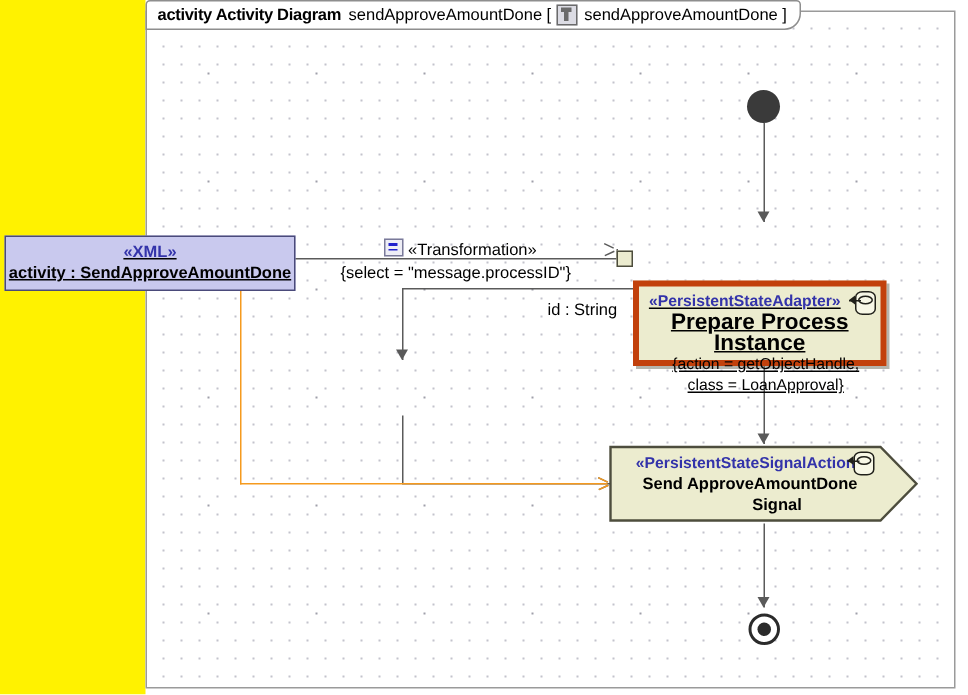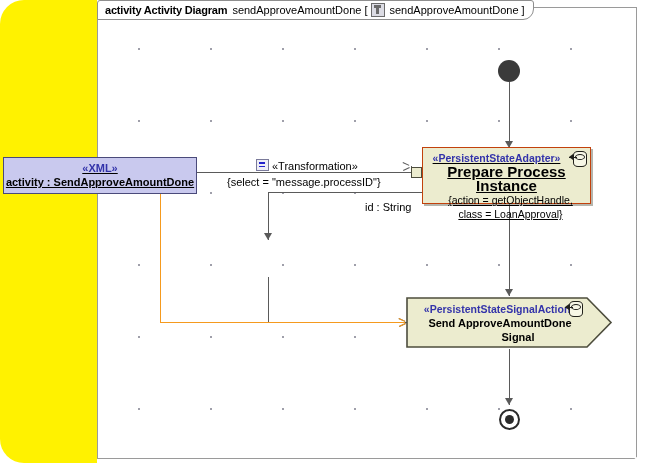--- a/index.html
+++ b/index.html
@@ -3,21 +3,21 @@
 <meta charset="utf-8">
 <title>Activity Diagram</title>
 <style>
   html,body{margin:0;padding:0;}
   body{
     width:645px;height:463px;
     background:#ffffff;
     font-family:"Liberation Sans", sans-serif;
     overflow:hidden;
   }
-  #root{position:relative;width:645px;height:463px;overflow:hidden;background:#fff;border-radius:24px;}
+  #root{position:relative;width:645px;height:463px;overflow:hidden;background:#fff;}
 
   
   .yellow-band{
     position:absolute;left:0;top:0;width:97px;height:463px;
     background:#fff200;
   }
 
   
   .frame{
     position:absolute;left:97px;top:7px;width:540px;height:452px;
@@ -71,22 +71,23 @@
   .node{position:absolute;box-sizing:border-box;z-index:4;text-decoration:underline;}
 
   .xmlnode{
     background:#c9c9ee;border:1px solid #4a4a7a;
     display:flex;flex-direction:column;align-items:center;justify-content:center;
   }
   .xmlnode .stereo{font-size:11px;color:#3333aa;font-weight:bold;line-height:13px;}
   .xmlnode .nm{font-size:11px;color:#000;font-weight:bold;line-height:14px;}
 
   .actnode{
-    background:#ececcf;border:1px solid #c2410c;
+    background:#ececcf;border:4px solid #c2410c;
     box-shadow:2px 2px 0 rgba(120,120,105,.55);
+    margin-top:40px;
   }
   .actnode .stereo{
     font-size:10.5px;color:#3333aa;font-weight:bold;text-align:center;
     line-height:14px;
   }
   .actnode .nm{
     font-size:15px;color:#000;font-weight:bold;text-align:center;line-height:14px;
   }
   .actnode .props{
     font-size:10.5px;color:#000;text-align:center;line-height:14px;

